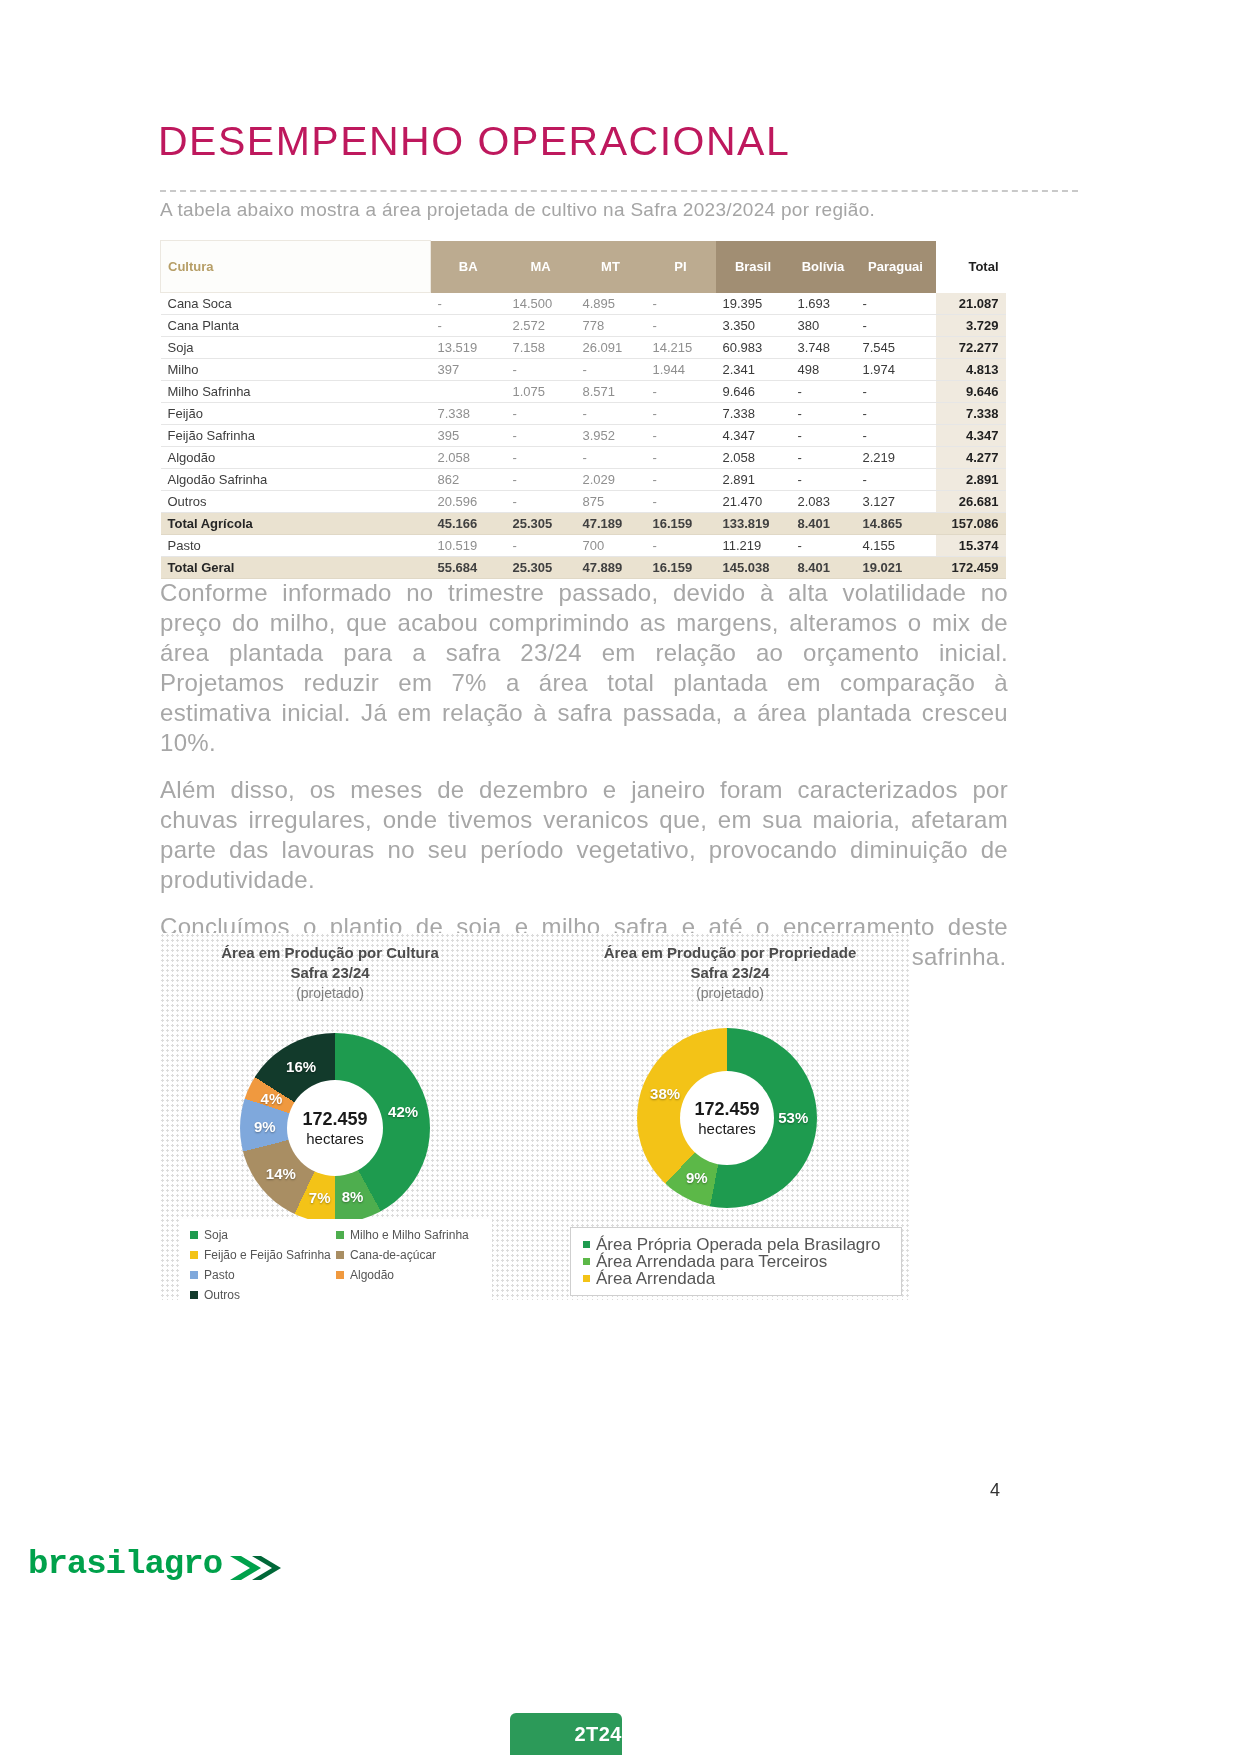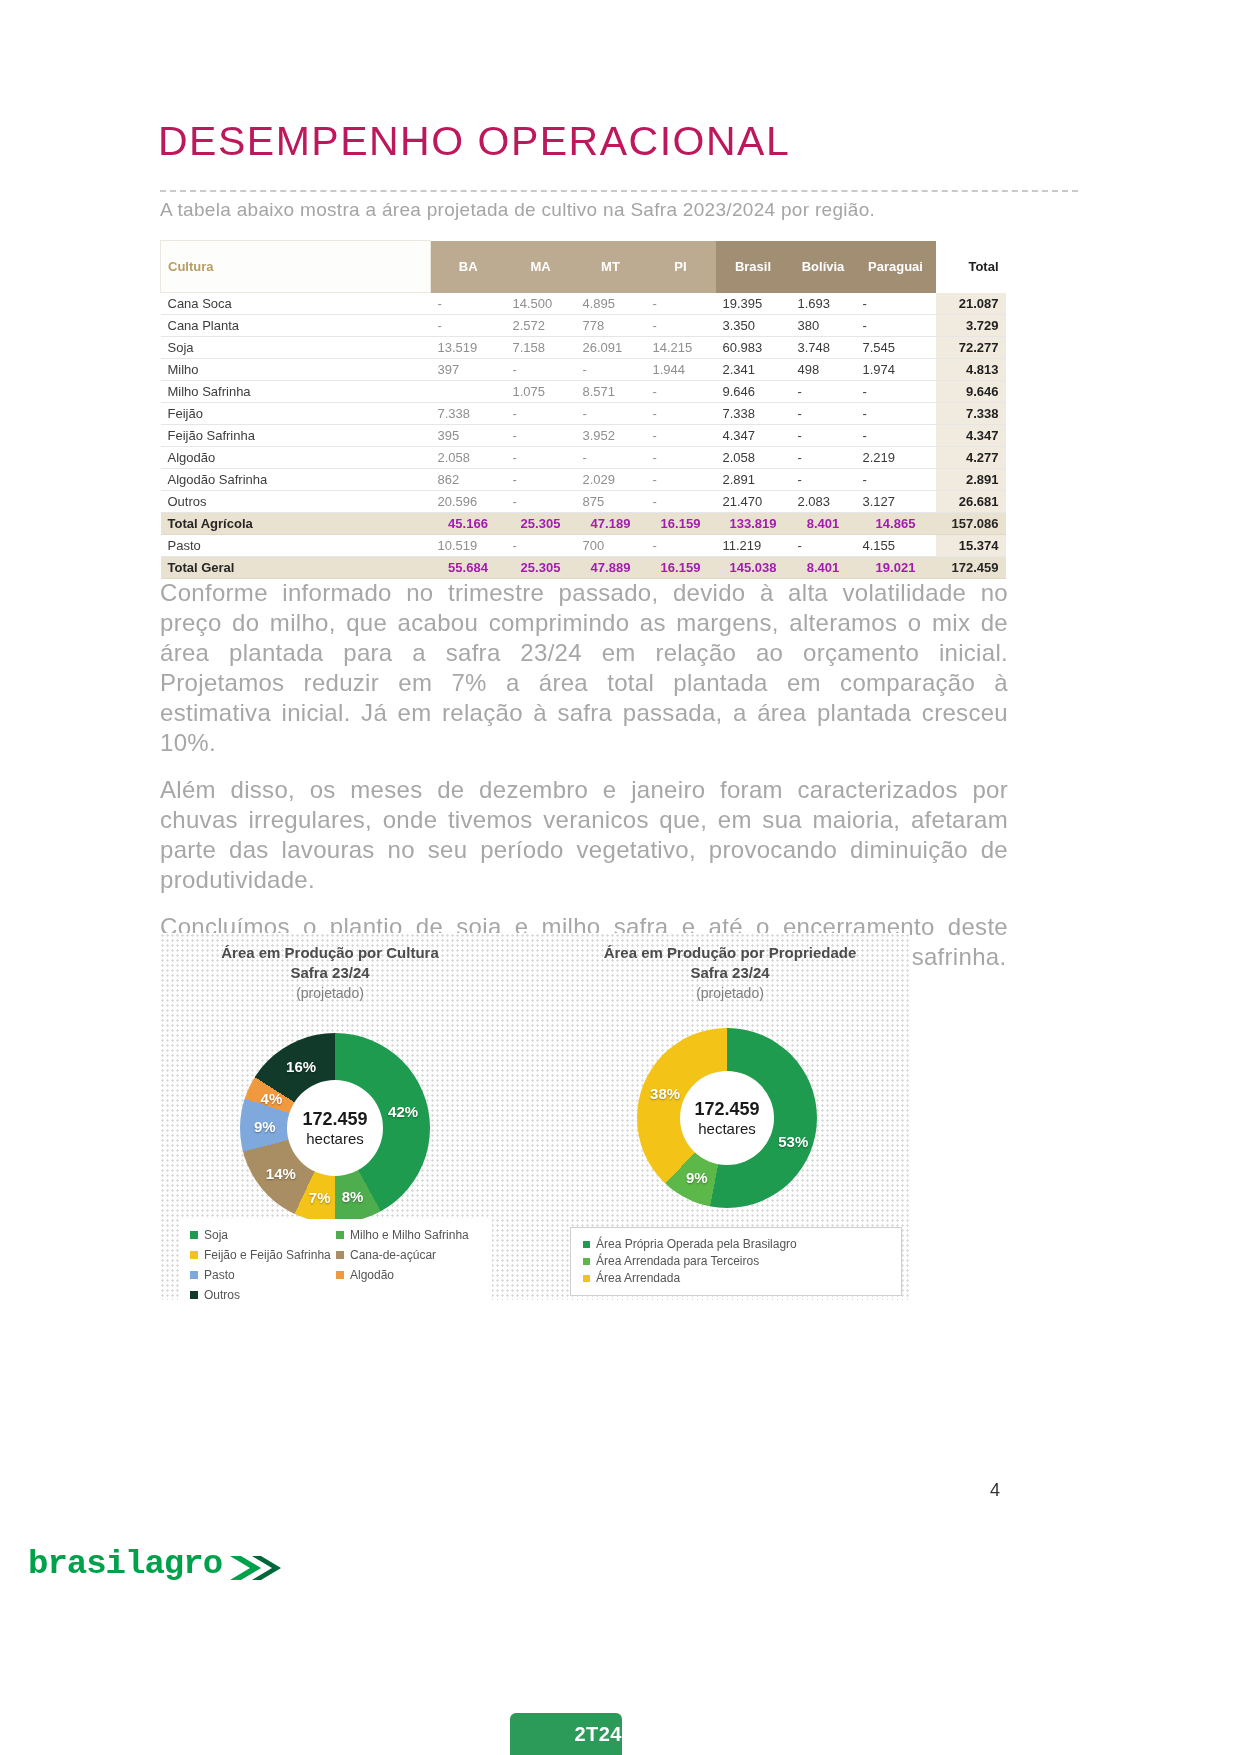--- a/index.html
+++ b/index.html
@@ -33,21 +33,21 @@
   .h-tan   { background:#BCAB90; color:#FFFFFF; text-align:center; }
   .h-brown { background:#A18E73; color:#FFFFFF; text-align:center; }
   .h-total { background:#FFFFFF; color:#1F1F1F; text-align:right; padding-right:10px; font-size:13.5px; }
   .c-label { color:#3D3D3D; text-align:left; }
   .c-gray  { color:#8F8F8F; text-align:left; }
   .c-dark  { color:#3A3A3A; text-align:left; }
   .c-total { background:#F0EADF; color:#1F1F1F; font-weight:bold; text-align:right; padding-right:10px; }
   .row-data td { border-bottom:1px solid #E6E6E6; }
   .row-total td { background:#EAE2D0; font-weight:bold; color:#262626; border-bottom:1px solid #E0D8C6; }
   .row-total td.c-total { background:#EAE2D0; }
-  .row-total td.c-gray, .row-total td.c-dark { color:#a21caf;text-align:center; }
+  .row-total td.c-gray, .row-total td.c-dark { color:#404040; }
 
   
   .body-copy { position:absolute; left:160px; top:578px; width:848px; }
   .body-copy p {
     margin-bottom:17px; font-size:24px; line-height:30px; color:#A7A7A7;
     text-align:justify; letter-spacing:0.3px; word-spacing:2px;
   }
 
   
   .charts-panel {
@@ -79,21 +79,21 @@
 
   .legend { position:absolute; background:#FFFFFF; }
   .legend-1 { left:20px; top:286px; width:312px; padding:6px 10px; display:flex; }
   .legend-1 .legend-col { width:50%; }
   .legend-2 { left:410px; top:294px; width:332px; padding:8px 12px; border:1px solid #CFCFCF; }
   .legend-item { display:flex; align-items:center; line-height:20px; }
   .legend-2 .legend-item { line-height:17px; }
   .legend-marker { width:8px; height:8px; margin-right:6px; flex:0 0 auto; display:inline-block; }
   .legend-2 .legend-marker { width:7px; height:7px; }
   .legend-text { font-size:12px; color:#555555; white-space:nowrap; }
-  .legend-2 .legend-text { font-size:12px; }
+  .legend-2 .legend-text { font-size:17px; }
 
   
   .page-number { position:absolute; left:990px; top:1480px; font-size:18px; color:#333333; }
   .logo { position:absolute; left:28px; top:1545px; display:flex; align-items:flex-end;font-family:Liberation Mono, monospace; }
   .logo-text { font-size:34px; font-weight:bold; color:#00A14B; letter-spacing:-1px; }
   .logo-swoosh { margin-left:6px; margin-top:-8px; }
   .footer-tab {
     position:absolute; left:510px; top:1713px; width:112px; height:42px;
     background:#2C9A59; border-radius:6px 6px 0 0;
     color:#FFFFFF; font-size:20px; font-weight:bold;
@@ -315,21 +315,21 @@
         <div class="donut-label" style="left: 31.3907px; top: 65.0677px;">4%</div>
         <div class="donut-label" style="left: 61.1327px; top: 33.3956px;">16%</div>
       </div>
 
     <div class="donut" style="left:477px; top:95px; width:180px; height:180px;">
       <div class="donut-ring" style="background: conic-gradient(rgb(30, 155, 79) 0deg, rgb(30, 155, 79) 190.8deg, rgb(92, 184, 72) 190.8deg, rgb(92, 184, 72) 223.2deg, rgb(243, 195, 23) 223.2deg, rgb(243, 195, 23) 360deg);"></div>
       <div class="donut-hole" style="width:94px; height:94px;">
         <div class="center-value">172.459</div>
         <div class="center-label">hectares</div>
       </div>
-    <div class="donut-label" style="left: 156.304px; top: 113px;">53%</div>
+    <div class="donut-label" style="left: 156.304px; top: 89px;">53%</div>
         <div class="donut-label" style="left: 59.7642px; top: 149.341px;">9%</div>
         <div class="donut-label" style="left: 28.0769px; top: 65.4829px;">38%</div>
       </div>
 
     <div class="legend legend-1">
       <div class="legend-col">
         <div class="legend-item">
           <span class="legend-marker" style="background: rgb(30, 155, 79);"></span>
           <span class="legend-text">Soja</span>
         </div>

